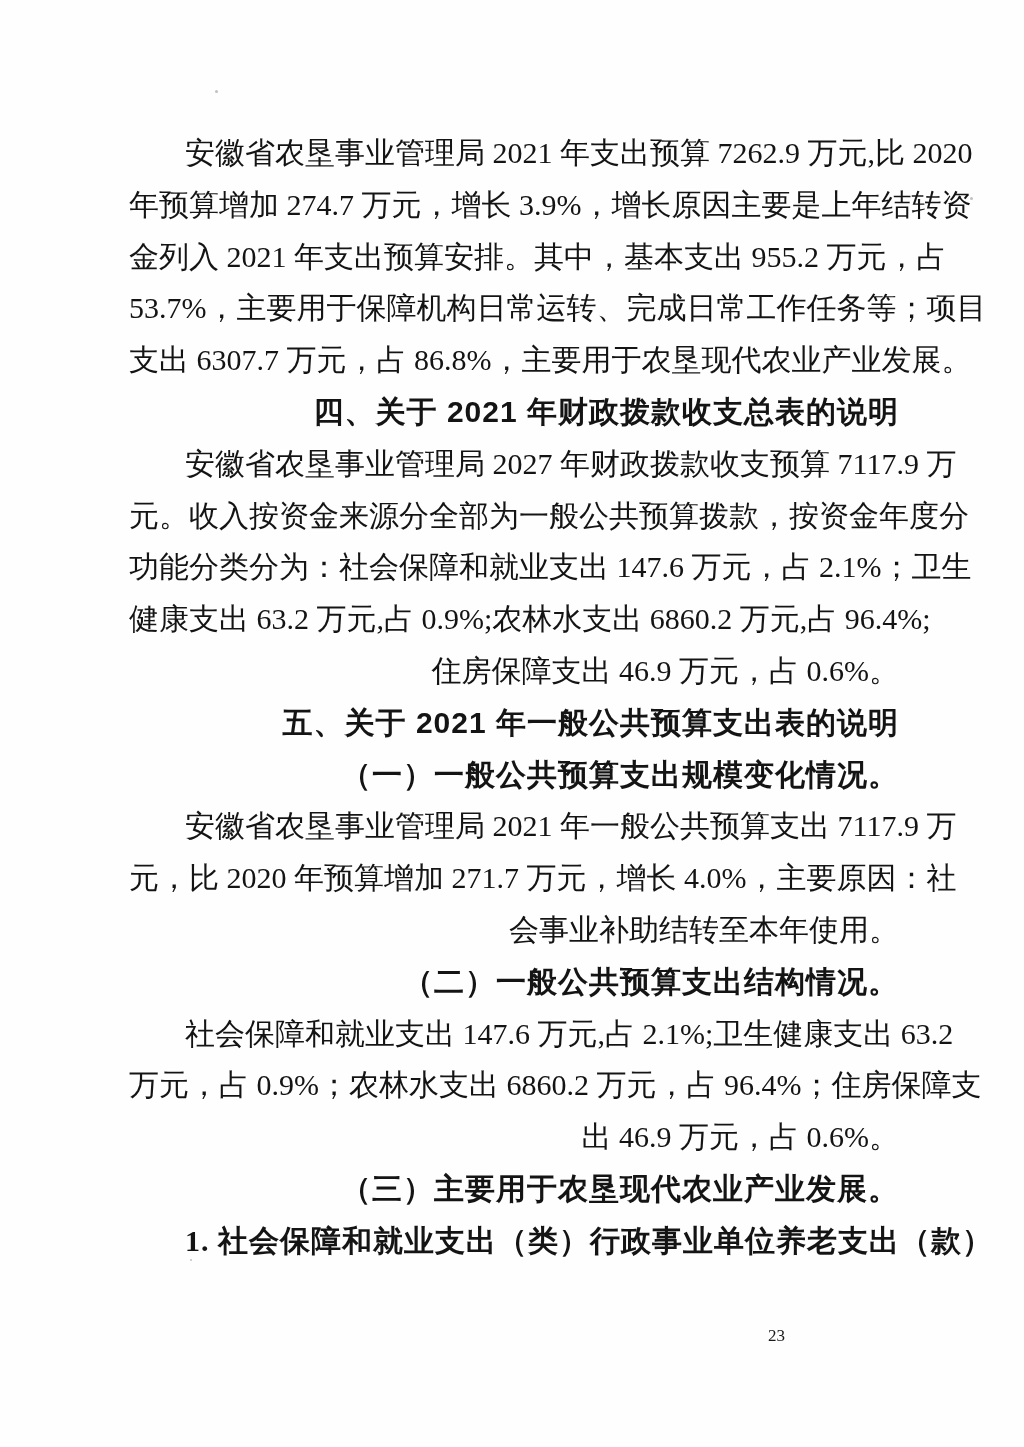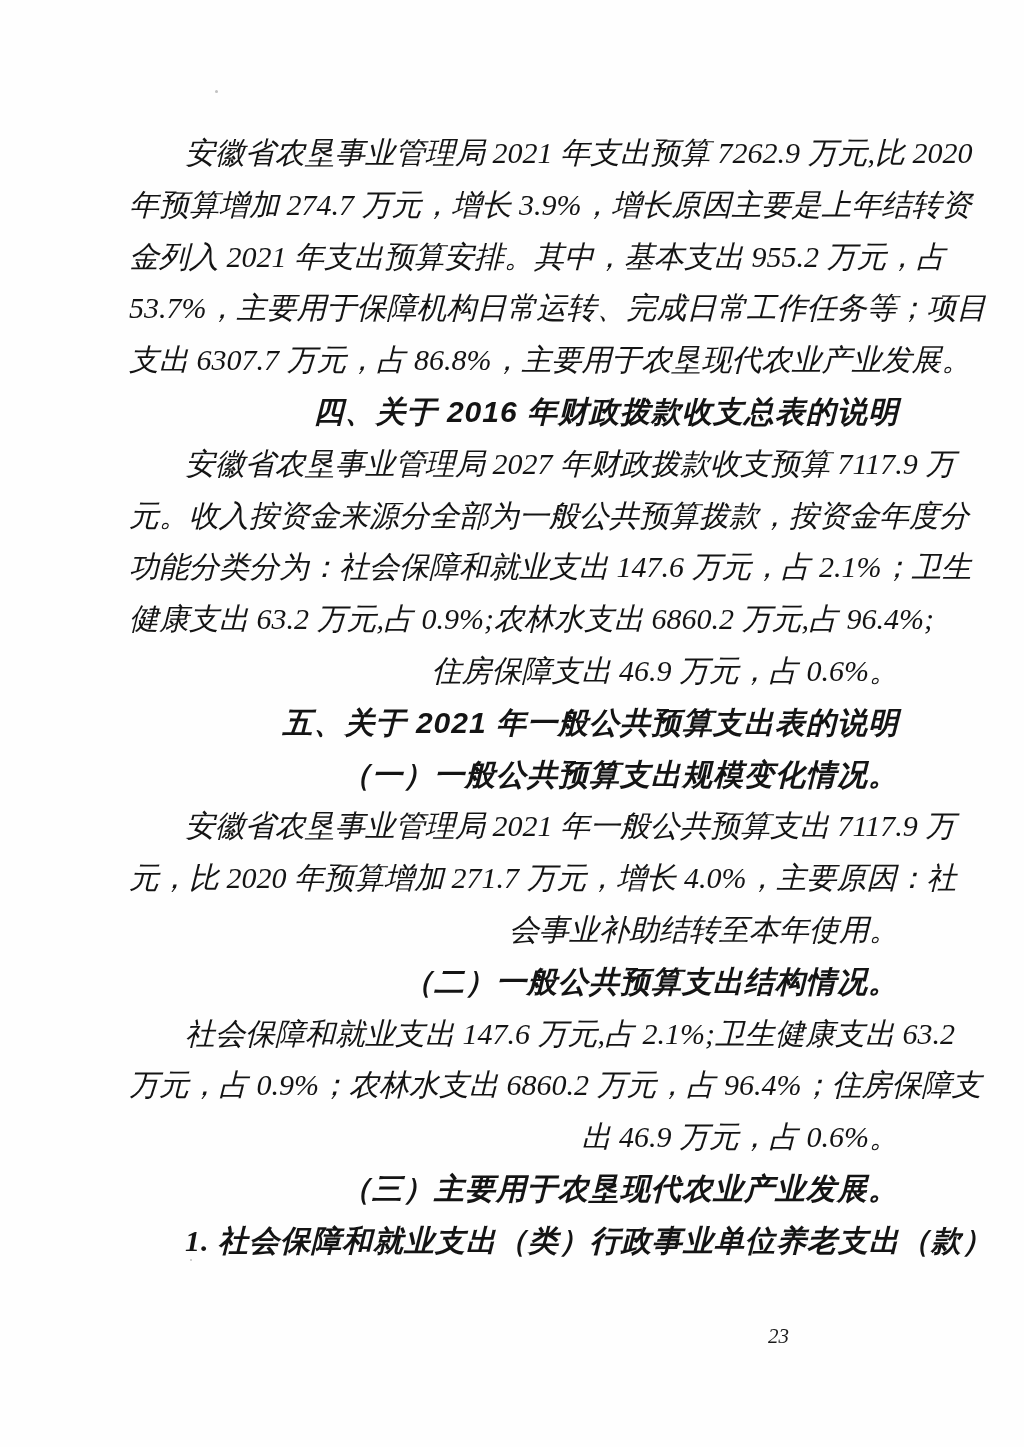--- a/index.html
+++ b/index.html
@@ -11,21 +11,20 @@
     overflow: hidden;
   }
   .page {
     position: absolute;
     left: 0; top: 0;
     width: 1024px;
     height: 1447px;
     background: #fefefe;
     color: #141414;
     font-family: "Liberation Serif", serif;
-    font-style: italic;
   }
   .content {
     position: absolute;
     left: 129px;
     top: 127px;
     width: 770px;
     font-size: 30px;
     line-height: 51.8px;
   }
   .para { margin: 0; padding: 0; }
@@ -45,21 +44,21 @@
     letter-spacing: 1px;
   }
   .hd-kai {
     font-weight: 700;
     letter-spacing: 1px;
   }
   .page-num {
     position: absolute;
     left: 768px;
     top: 1326px;
-    font-size: 21px;
+    font-size: 17px;
     line-height: 20px;
     color: #1a1a1a;
     font-family: "Liberation Serif", serif;
   }
   .speck {
     position: absolute;
     width: 3px;
     height: 3px;
     border-radius: 50%;
     background: #8f8f8f;
@@ -82,21 +81,21 @@
 
     <div class="para">
       <div class="ln j ind">安徽省农垦事业管理局 2021 年支出预算 7262.9 万元,比 2020</div>
       <div class="ln j">年预算增加 274.7 万元，增长 3.9%，增长原因主要是上年结转资</div>
       <div class="ln j">金列入 2021 年支出预算安排。其中，基本支出 955.2 万元，占</div>
       <div class="ln j">53.7%，主要用于保障机构日常运转、完成日常工作任务等；项目</div>
       <div class="ln">支出 6307.7 万元，占 86.8%，主要用于农垦现代农业产业发展。</div>
     </div>
 
     <div class="para">
-      <div class="ln ind hd-hei">四、关于 2016 年财政拨款收支总表的说明</div>
+      <div class="ln ind hd-hei">四、关于 2021 年财政拨款收支总表的说明</div>
     </div>
 
     <div class="para">
       <div class="ln j ind">安徽省农垦事业管理局 2027 年财政拨款收支预算 7117.9 万</div>
       <div class="ln j">元。收入按资金来源分全部为一般公共预算拨款，按资金年度分</div>
       <div class="ln j">功能分类分为：社会保障和就业支出 147.6 万元，占 2.1%；卫生</div>
       <div class="ln j">健康支出 63.2 万元,占 0.9%;农林水支出 6860.2 万元,占 96.4%;</div>
       <div class="ln">住房保障支出 46.9 万元，占 0.6%。</div>
     </div>
 

